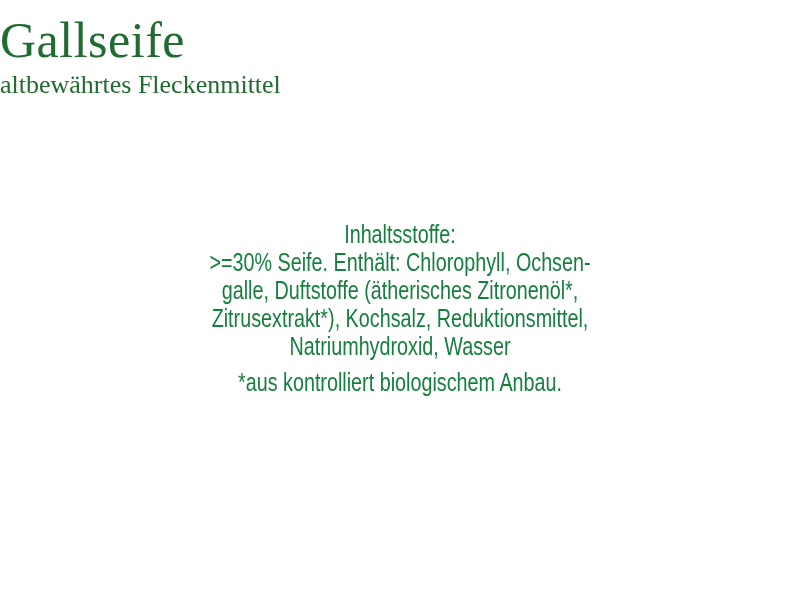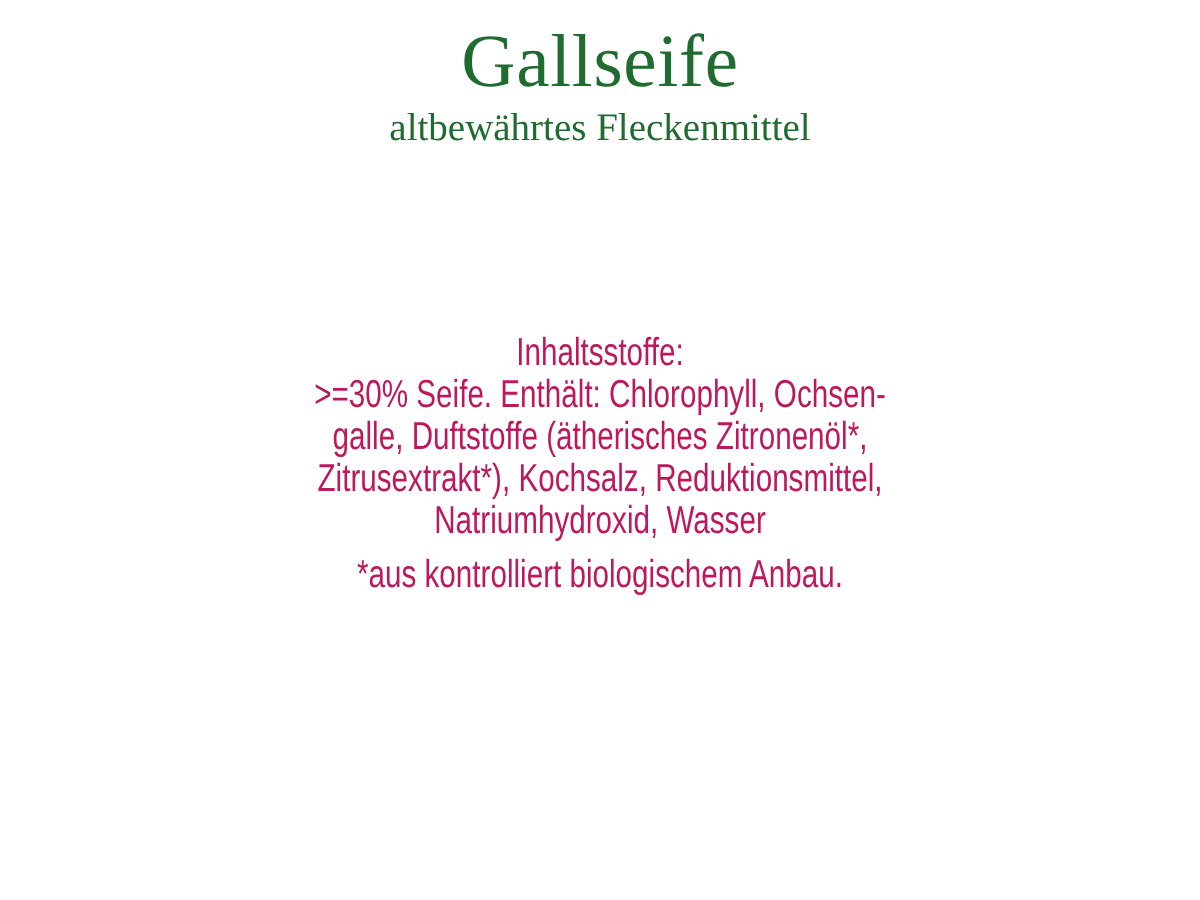--- a/index.html
+++ b/index.html
@@ -10,21 +10,21 @@
   .page {
     position: relative;
     width: 800px;
     height: 600px;
     background: #ffffff;
     overflow: hidden;
     font-family: "Liberation Sans", sans-serif;
   }
   .header {
     padding-top: 15px;
-    text-align: center;
+    text-align: left;
   }
   .title {
     margin: 0;
     font-family: "Liberation Serif", serif;
     font-weight: normal;
     font-size: 50px;
     line-height: 1.0;
     color: #206b2f;
     letter-spacing: 0.5px;
   }
@@ -34,21 +34,21 @@
     font-size: 26px;
     line-height: 1.2;
     color: #206b2f;
   }
   .ingredients {
     position: absolute;
     top: 220px;
     left: 0;
     width: 800px;
     text-align: center;
-    color: #be185d;
+    color: #15803d;
   }
   .ing-line {
     font-size: 26px;
     line-height: 28px;
     white-space: nowrap;
     transform: scaleX(0.76);
     transform-origin: 50% 50%;
   }
   .footnote {
     margin-top: 8px;

